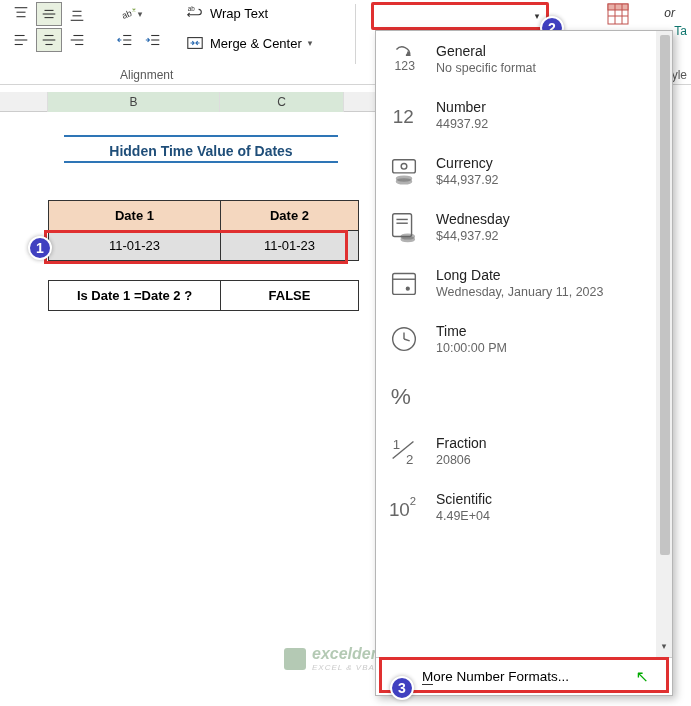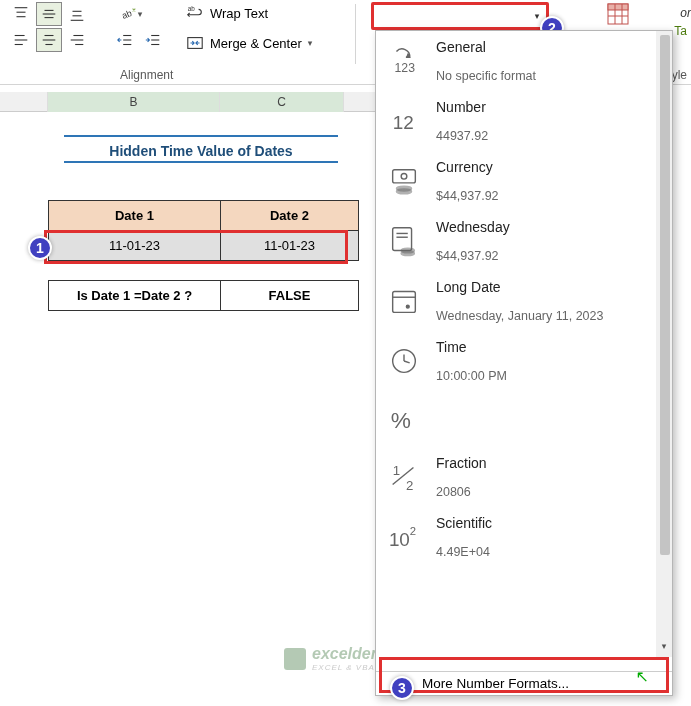--- a/index.html
+++ b/index.html
@@ -20,22 +20,22 @@
   .vline { position: absolute; left: 355px; top: 4px; height: 60px; width: 1px; background: #d4d4d4; }
 
   .format-box { position: absolute; left: 373px; top: 4px; width: 174px; height: 24px; border: 1px solid #a0a0a0; background: #fff; display: flex; align-items: center; }
   .format-box-red { position: absolute; left: 371px; top: 2px; width: 178px; height: 28px; border: 3px solid #e03030; pointer-events: none; z-index: 5; border-radius: 2px; }
   .format-dropdown-arrow { margin-left: auto; width: 18px; text-align: center; font-size: 9px; color: #333; }
   .callout2 { position: absolute; left: 540px; top: 16px; z-index: 10; }
   .callout-badge { width: 24px; height: 24px; border-radius: 50%; background: #4040c0; border: 2px solid #fff; color: #fff; font-weight: bold; font-size: 14px; display: flex; align-items: center; justify-content: center; box-shadow: 0 0 4px rgba(0,0,0,0.3); }
 
   .format-format { position: absolute; left: 606px; top: 2px; }
   .tyle-label { position: absolute; right: 4px; top: 68px; font-size: 12px; color: #595959; }
-  .or-label { position: absolute; right: 0; top: 6px; font-size: 12px; color: #333; font-style: italic; }
-  .ta-label { position: absolute; right: 4px; top: 24px; font-size: 12px; color: #4d7c0f; }
+  .or-label { position: absolute; right: 16px; top: 6px; font-size: 12px; color: #333; font-style: italic; }
+  .ta-label { position: absolute; right: 4px; top: 24px; font-size: 12px; color: #0f766e; }
 
   
   .col-headers { position: absolute; top: 92px; left: 0; height: 20px; background: #f0f0f0; width: 380px; border-bottom: 1px solid #ccc; }
   .col-header { position: absolute; top: 0; height: 20px; text-align: center; font-size: 12px; color: #444; border-right: 1px solid #ddd; line-height: 20px; }
   .col-a { left: 0; width: 48px; }
   .col-b { left: 48px; width: 172px; background: #d8e8d8; }
   .col-c { left: 220px; width: 124px; background: #d8e8d8; }
 
   .grid-bg { position: absolute; top: 112px; left: 0; bottom: 0; width: 380px; background: #fff; }
 
@@ -57,25 +57,25 @@
 
   
   .dropdown { position: absolute; left: 375px; top: 30px; width: 298px; bottom: 10px; background: #fff; border: 1px solid #b5b5b5; box-shadow: 3px 3px 8px rgba(0,0,0,0.25); z-index: 20; }
   .dd-scroll { position: absolute; right: 0; top: 0; bottom: 38px; width: 16px; background: #f0f0f0; }
   .dd-scroll-thumb { position: absolute; right: 2px; top: 4px; width: 10px; height: 520px; background: #c4c4c4; border-radius: 2px; }
   .dd-scroll-down { position: absolute; right: 2px; bottom: 2px; width: 12px; height: 14px; font-size: 9px; text-align: center; color: #555; }
 
   .dd-list { position: absolute; left: 0; right: 16px; top: 0; bottom: 38px; overflow: hidden; }
   .dd-item { display: flex; align-items: center; padding: 8px 10px; gap: 14px; min-height: 56px; }
   .dd-icon { width: 36px; height: 36px; flex-shrink: 0; display: flex; align-items: center; justify-content: center; color: #555; text-align: right; }
-  .dd-text { display: flex; flex-direction: column; gap: 14px; }
+  .dd-text { display: flex; flex-direction: column; gap: 2px; }
   .dd-title { font-size: 14px; color: #222; }
   .dd-sub { font-size: 12.5px; color: #666; }
 
-  .dd-footer { position: absolute; left: 0; right: 0; bottom: 0; height: 24px; border-top: 1px solid #ccc; display: flex; align-items: center; padding-left: 46px; font-size: 13.5px; }
+  .dd-footer { position: absolute; left: 0; right: 0; bottom: 0; height: 38px; border-top: 1px solid #ccc; display: flex; align-items: center; padding-left: 46px; font-size: 13.5px; }
   .dd-footer .underline { border-bottom: 1px solid #333; }
   .dd-footer-red { position: absolute; left: 3px; right: 3px; bottom: 2px; height: 36px; border: 3px solid #e03030; z-index: 22; pointer-events: none; }
   .callout3 { position: absolute; left: 390px; bottom: 6px; z-index: 30; }
   .cursor { position: absolute; right: 42px; bottom: 20px; z-index: 30; font-size: 16px; color: #0a0; }
 
   
   .watermark { position: absolute; left: 284px; bottom: 34px; display: flex; align-items: center; gap: 6px; opacity: 0.45; font-size: 16px; font-weight: bold; color: #5a8a5a; font-style: italic; z-index: 2; }
   .wm-icon { width: 22px; height: 22px; background: #5a8a5a; border-radius: 3px; }
   .wm-sub { font-size: 8px; color: #888; font-weight: normal; display: block; letter-spacing: 1px; }
 

